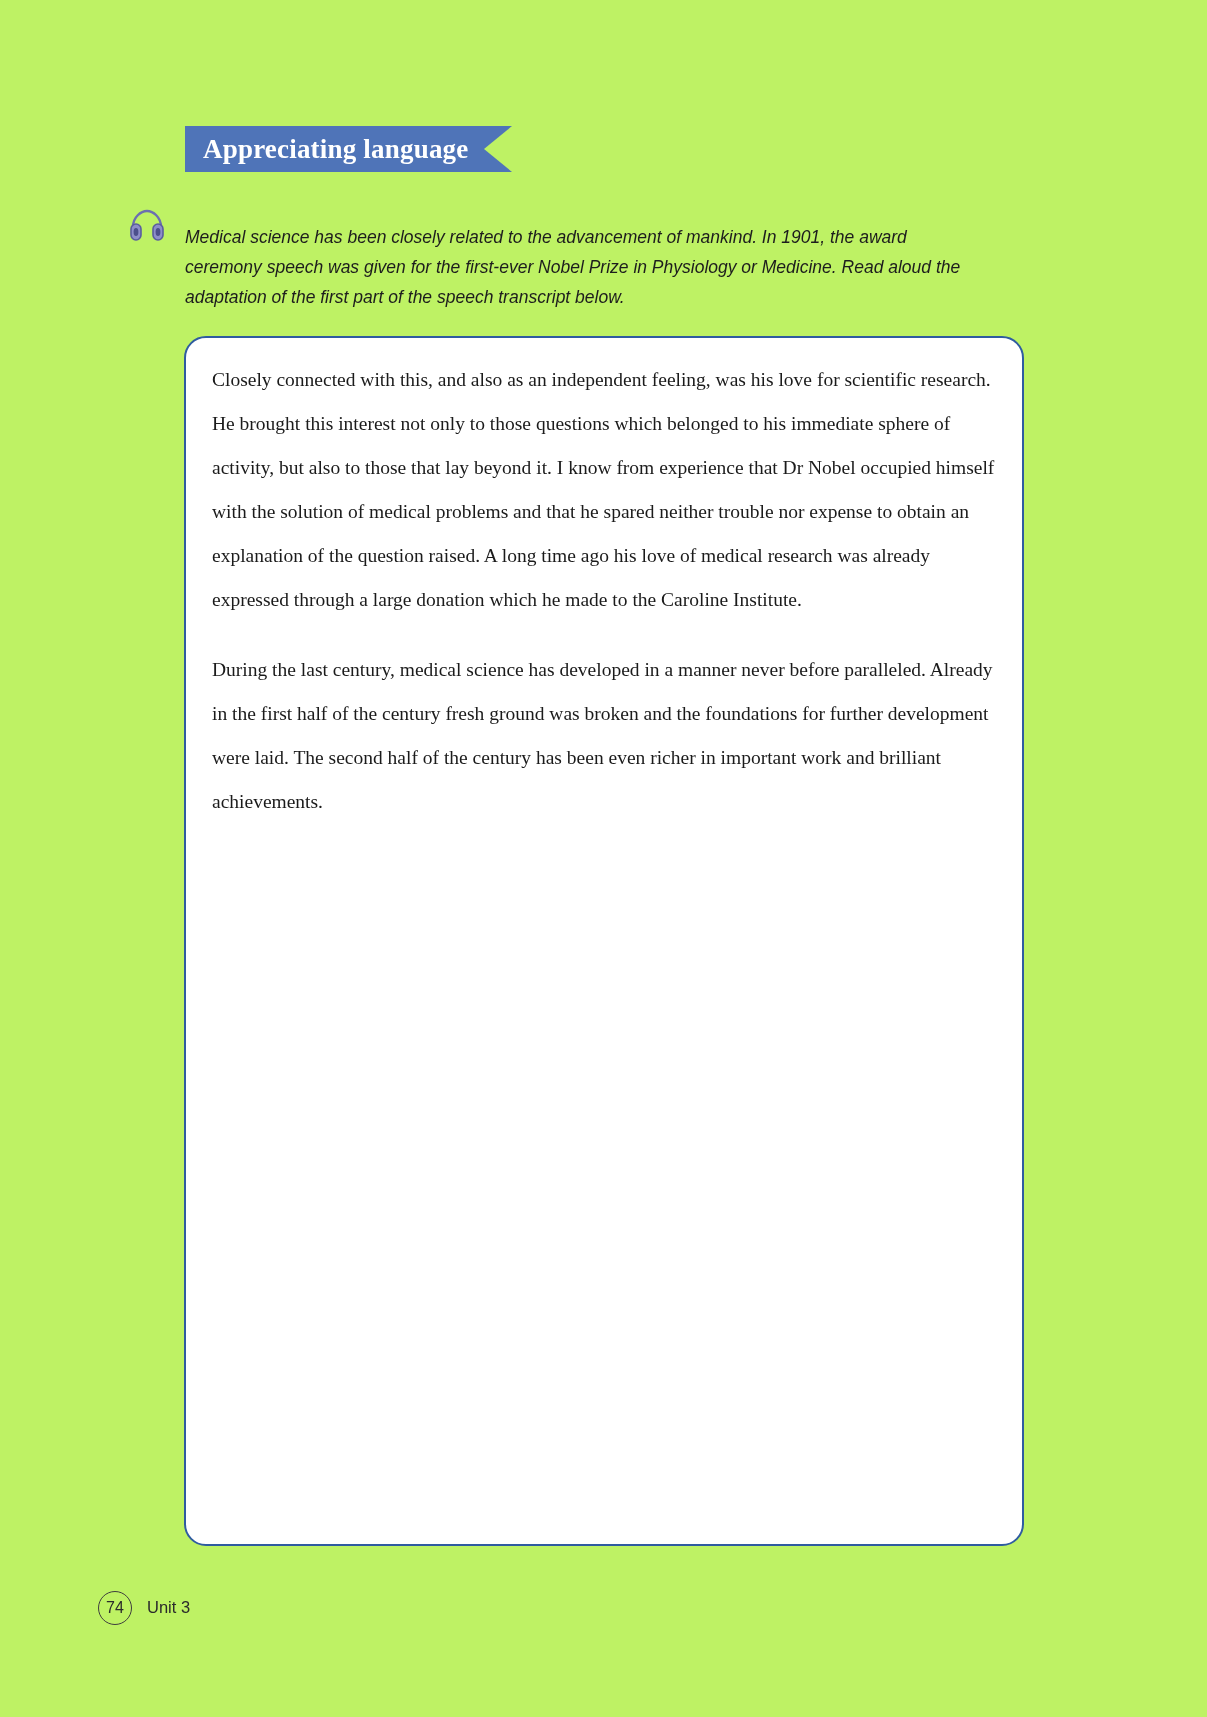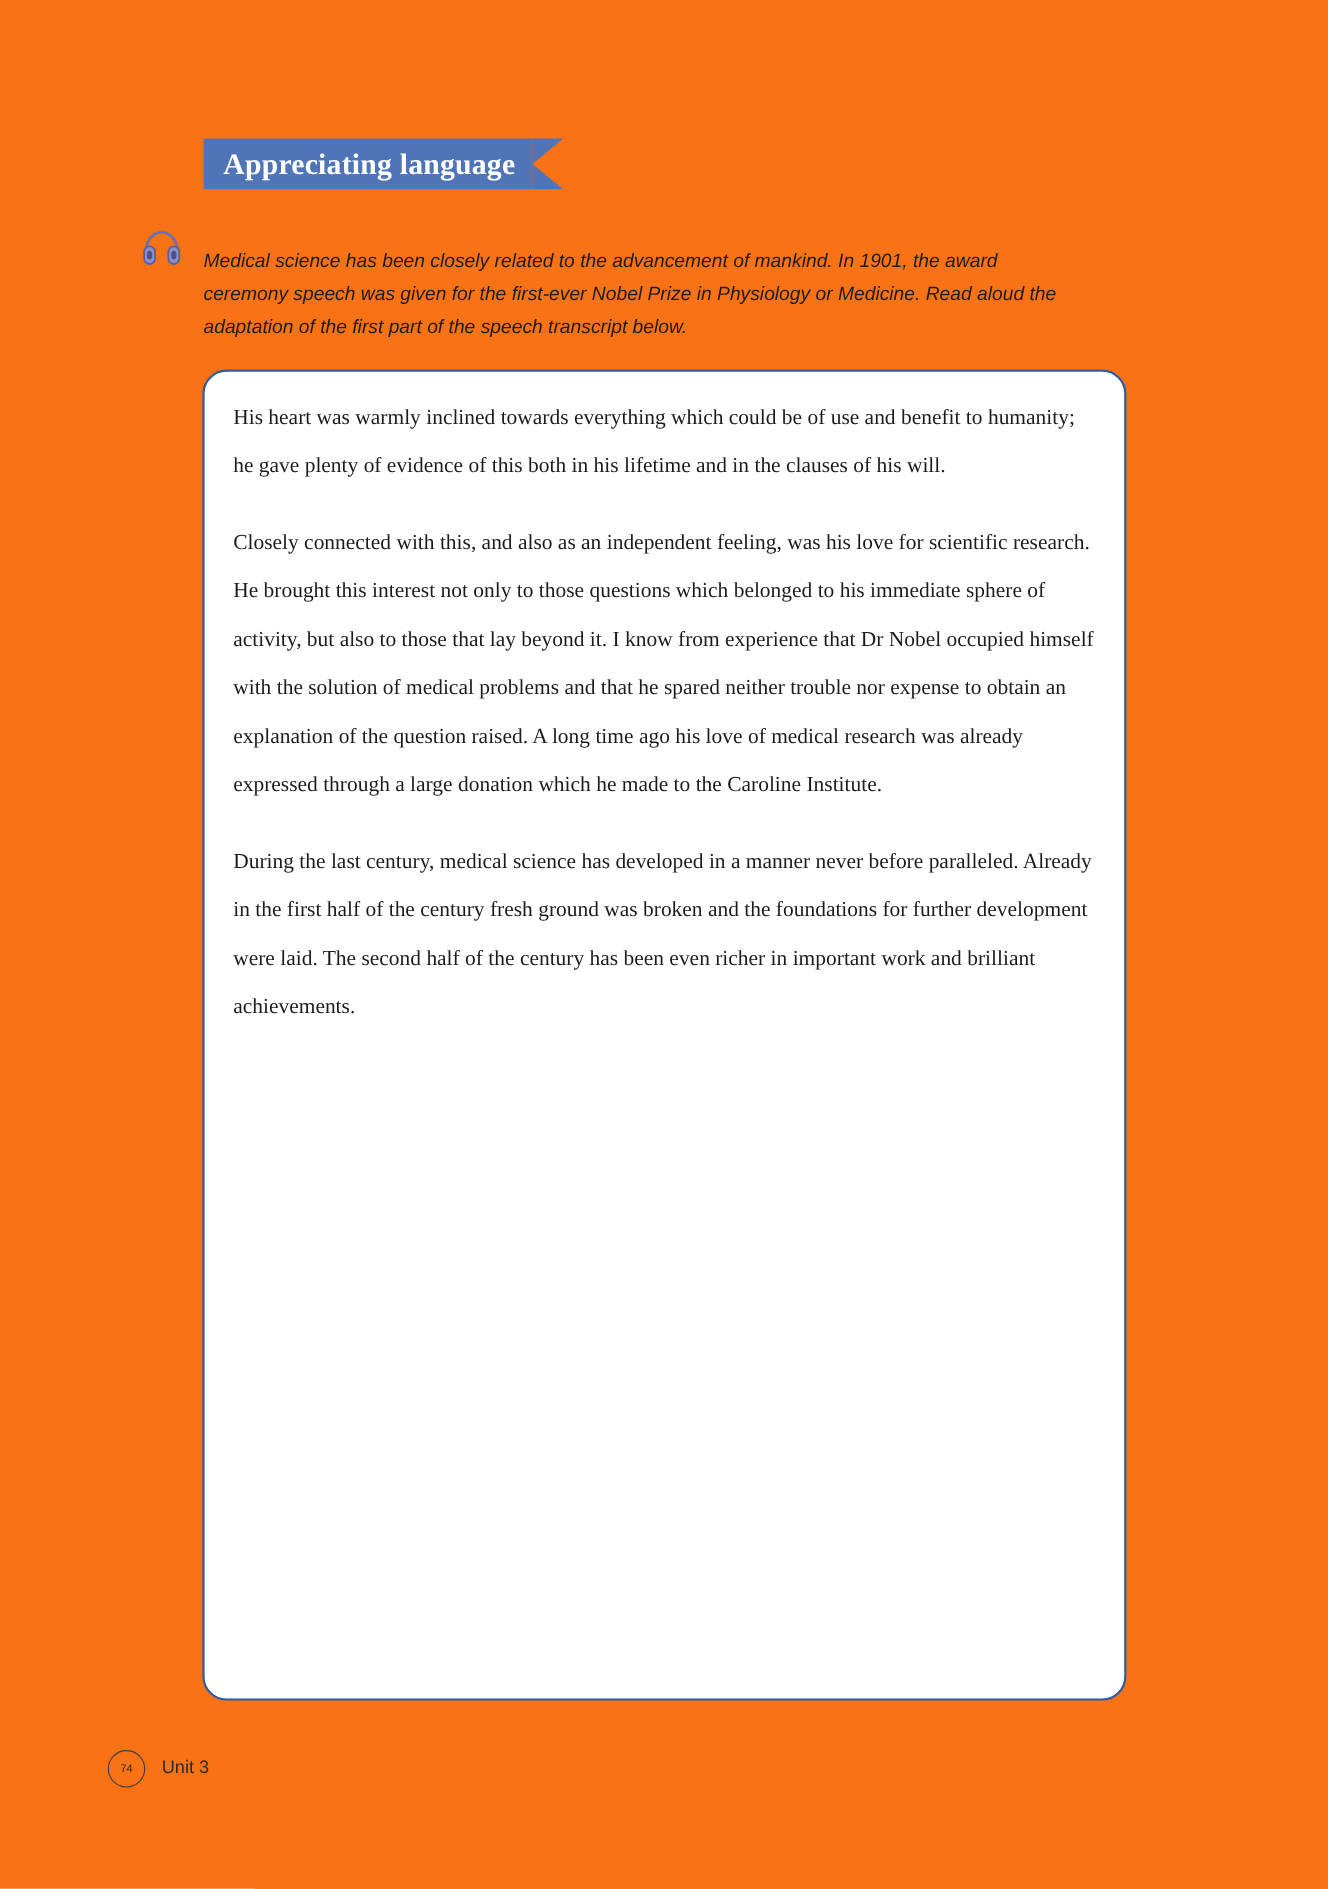--- a/index.html
+++ b/index.html
@@ -12,21 +12,21 @@
     height: 1717px;
     position: relative;
     font-family: "Liberation Serif", serif;
     color: #1b1b1b;
     overflow: hidden;
   }
 
   .page {
     position: absolute;
     inset: 0;
-    background: #f97316;
+    background: #bef264;
     padding-left: 48px;
   }
 
   
   .section-banner {
     position: absolute;
     left: 185px;
     top: 126px;
     height: 46px;
     display: flex;
@@ -111,21 +111,21 @@
     left: 98px;
     top: 1591px;
     width: 34px;
     height: 34px;
     border: 1.4px solid #3e3e3e;
     border-radius: 50%;
     display: flex;
     align-items: center;
     justify-content: center;
     font-family: "Liberation Sans", sans-serif;
-    font-size: 10px;
+    font-size: 16px;
     color: #2b2b2b;
     box-sizing: border-box;
   }
   .footer-unit {
     position: absolute;
     left: 147px;
     top: 1598px;
     font-family: Liberation Sans, sans-serif;
     font-size: 16.5px;
     color: #2b2b2b;
@@ -150,21 +150,20 @@
       <rect x="26" y="19" width="10" height="16" rx="5" fill="#8d8ec9" stroke="#5a5d9e" stroke-width="1.6"></rect>
       <ellipse cx="9" cy="27" rx="2.4" ry="4" fill="#4c4f8c"></ellipse>
       <ellipse cx="31" cy="27" rx="2.4" ry="4" fill="#4c4f8c"></ellipse>
     </svg>
   </div>
 
   <div class="intro">Medical science has been closely related to the advancement of mankind. In 1901, the award ceremony speech was given for the first-ever Nobel Prize in Physiology or Medicine. Read aloud the adaptation of the first part of the speech transcript below.</div>
 
   <div class="transcript-box">
     <div class="transcript-inner">
-      <p>His heart was warmly inclined towards everything which could be of use and benefit to humanity; he gave plenty of evidence of this both in his lifetime and in the clauses of his will.</p>
       <p>Closely connected with this, and also as an independent feeling, was his love for scientific research. He brought this interest not only to those questions which belonged to his immediate sphere of activity, but also to those that lay beyond it. I know from experience that Dr Nobel occupied himself with the solution of medical problems and that he spared neither trouble nor expense to obtain an explanation of the question raised. A long time ago his love of medical research was already expressed through a large donation which he made to the Caroline Institute.</p>
       <p>During the last century, medical science has developed in a manner never before paralleled. Already in the first half of the century fresh ground was broken and the foundations for further development were laid. The second half of the century has been even richer in important work and brilliant achievements.</p>
     </div>
   </div>
 
   <div class="page-number-badge">74</div>
   <div class="footer-unit">Unit 3</div>
 
 </div>
 

